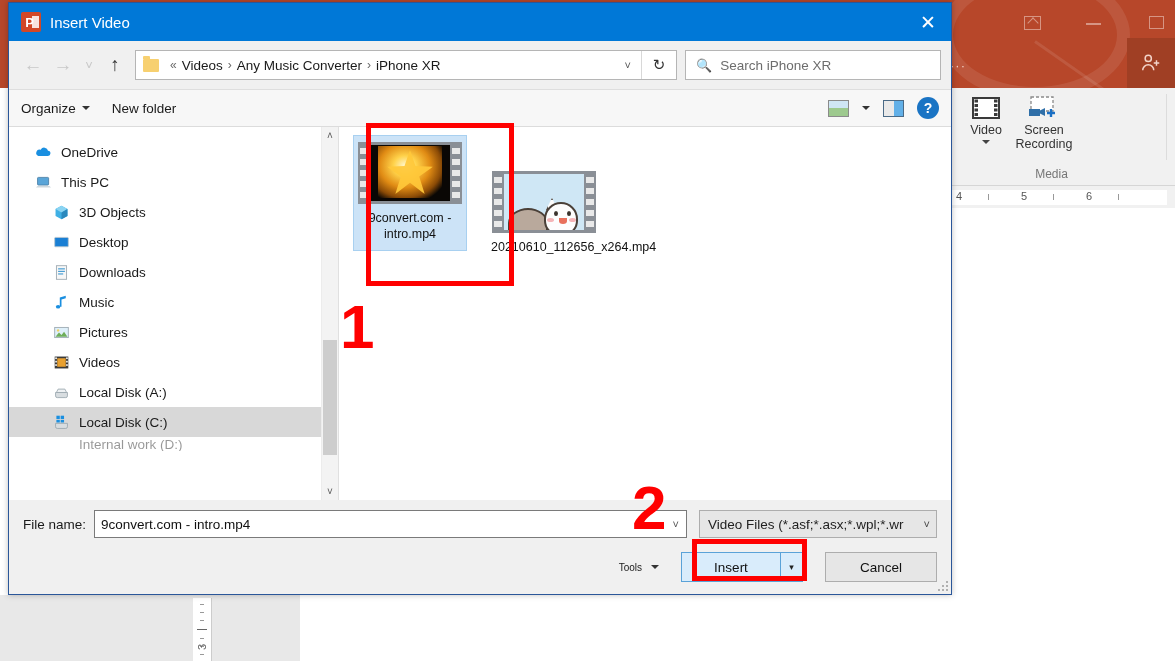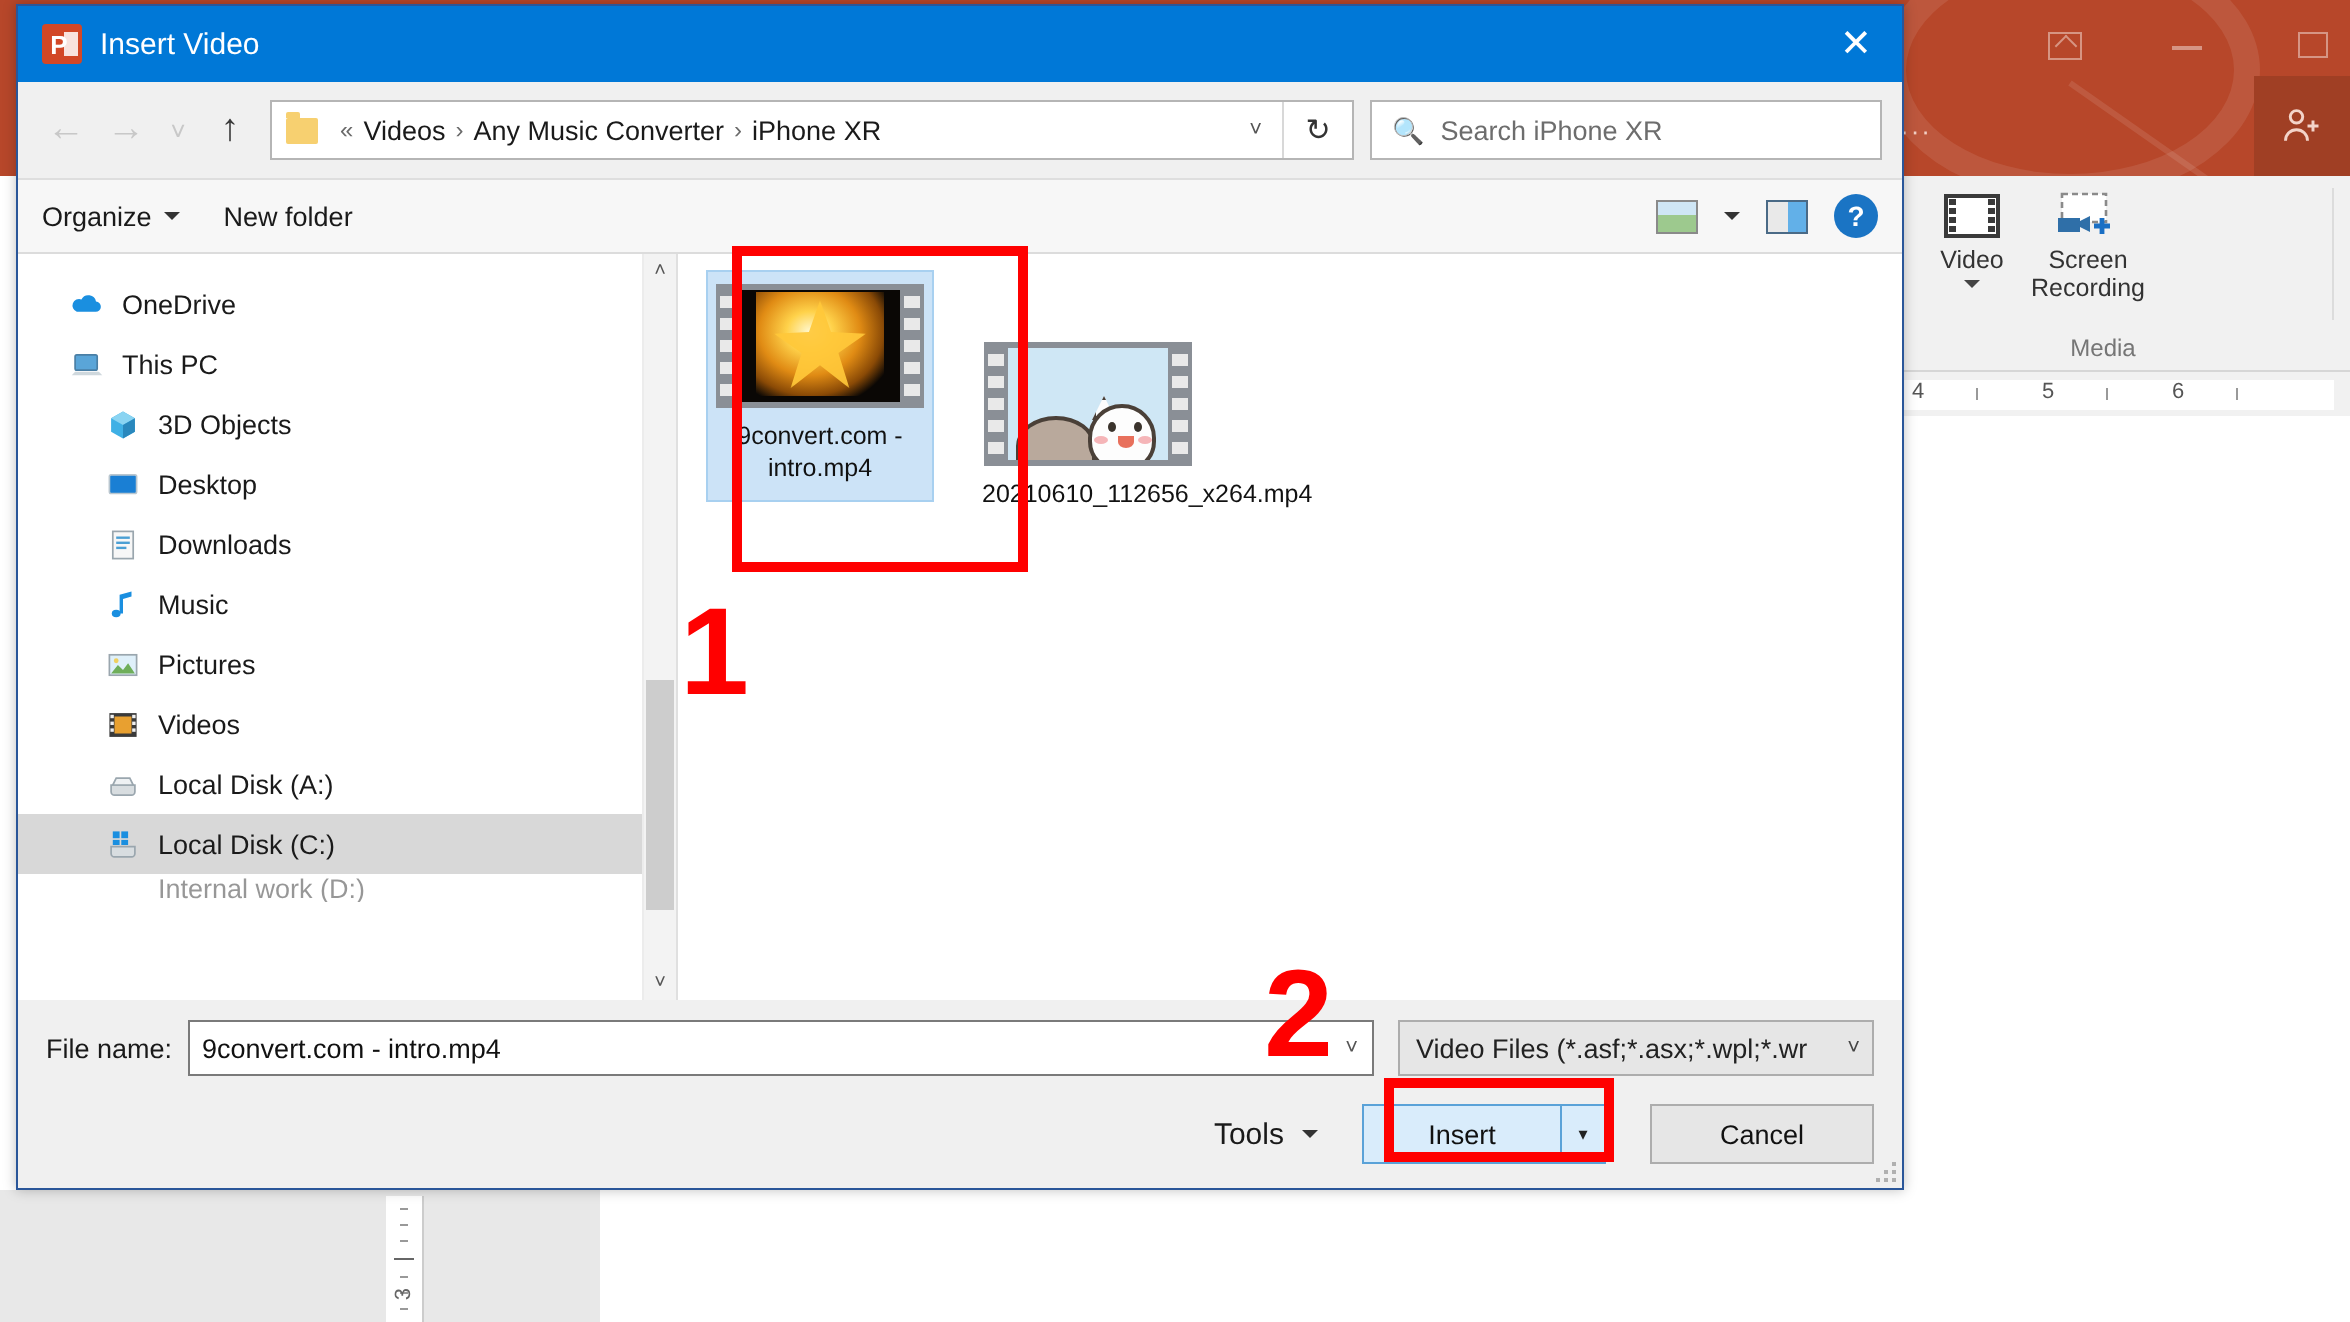--- a/index.html
+++ b/index.html
@@ -251,21 +251,21 @@
   }
   .fn-value { font-size: 13.5px; color: #111; }
   .fn-chev { margin-left: auto; color: #555; font-size: 11px; padding-right: 7px; }
   .type-combo {
     width: 238px; height: 28px; background: #e6e6e6; border: 1px solid #adadad;
     display: flex; align-items: center; padding-left: 8px; margin-left: 12px; flex-shrink: 0;
   }
   .type-text { font-size: 13.5px; color: #222; white-space: nowrap; overflow: hidden; }
   .type-chev { margin-left: auto; color: #444; font-size: 11px; padding-right: 6px; }
   .foot-row2 { display: flex; align-items: center; justify-content: flex-end; margin-top: 14px; gap: 0; }
-  .tools-btn { font-size: 15px; color: #1a1a1a; display: flex; align-items: center; gap: 9px; margin-right: 22px; }
+  .tools-btn { font-size: 10px; color: #1a1a1a; display: flex; align-items: center; gap: 9px; margin-right: 22px; }
   .insert-wrap { display: flex; position: relative; margin-right: 22px; }
   .insert-btn {
     width: 100px; height: 30px; background: #d9ecfb; border: 1px solid #5aa2d8;
     font-size: 13.5px; color: #111; display: flex; align-items: center; justify-content: center;
   }
   .insert-split {
     width: 22px; height: 30px; background: #d9ecfb; border: 1px solid #5aa2d8; border-left: none;
     display: flex; align-items: center; justify-content: center; font-size: 9px; color: #222;
   }
   .cancel-btn {

